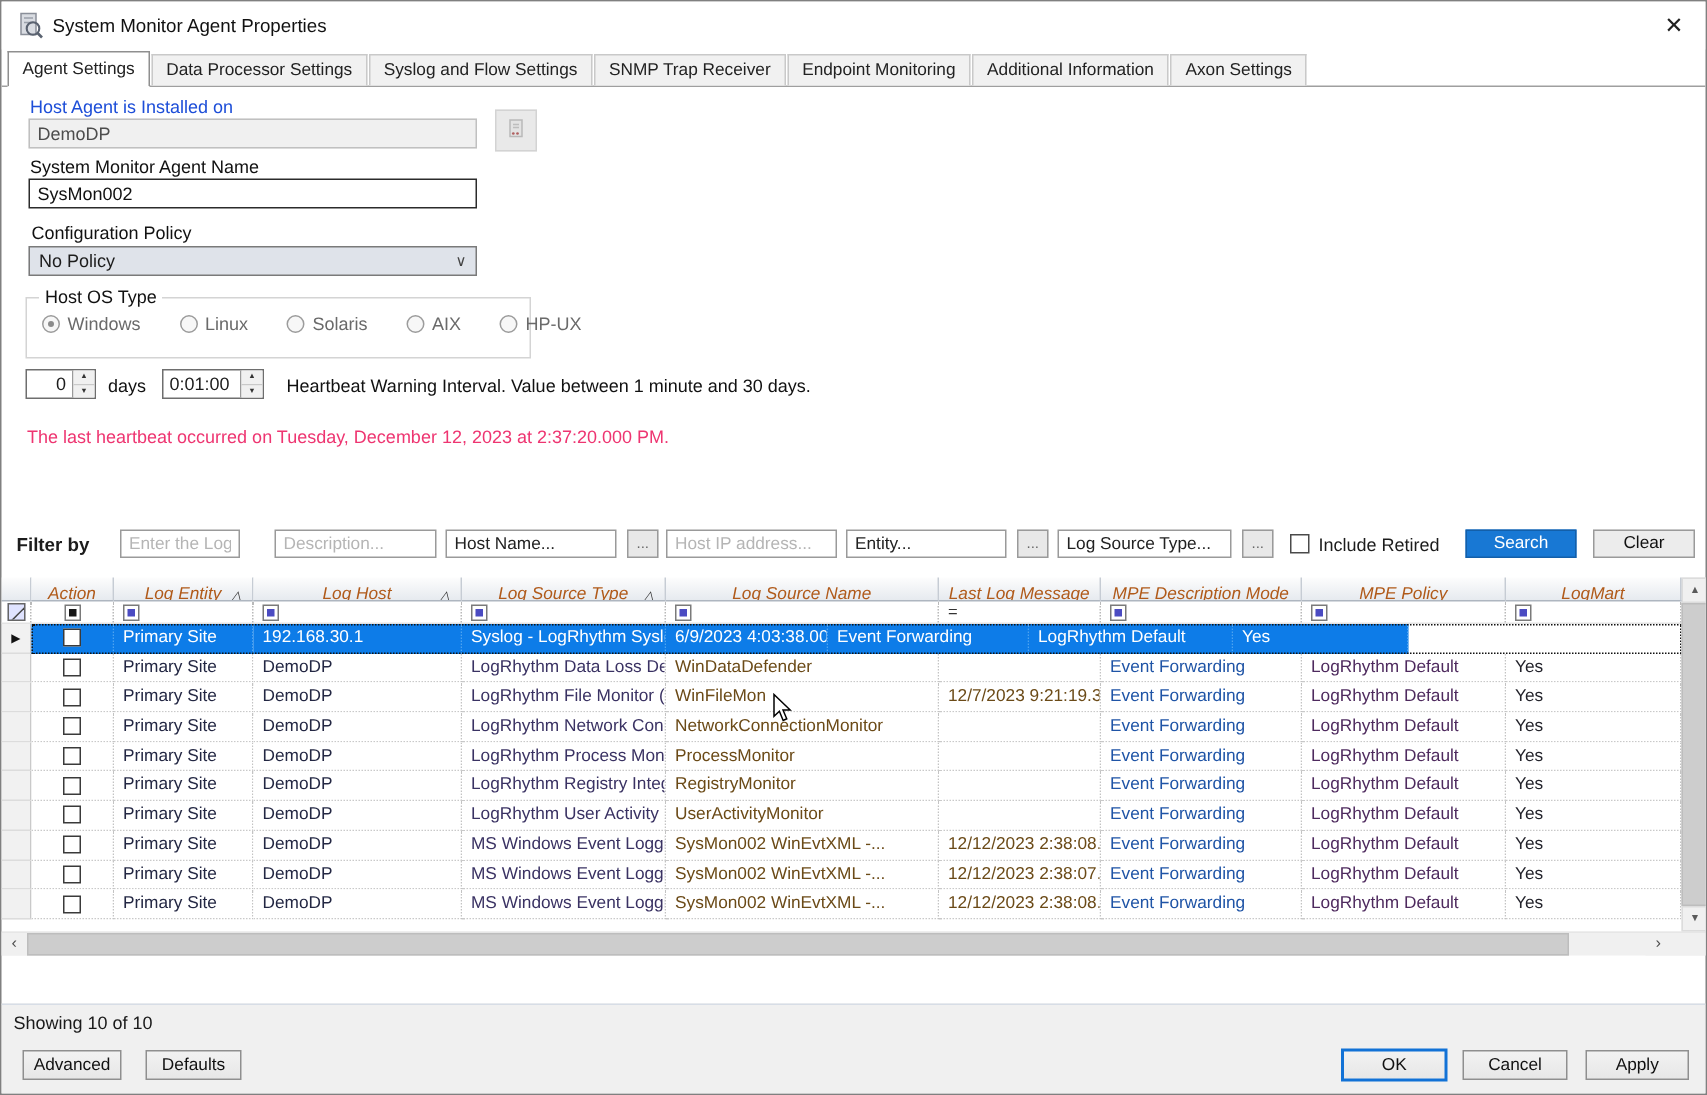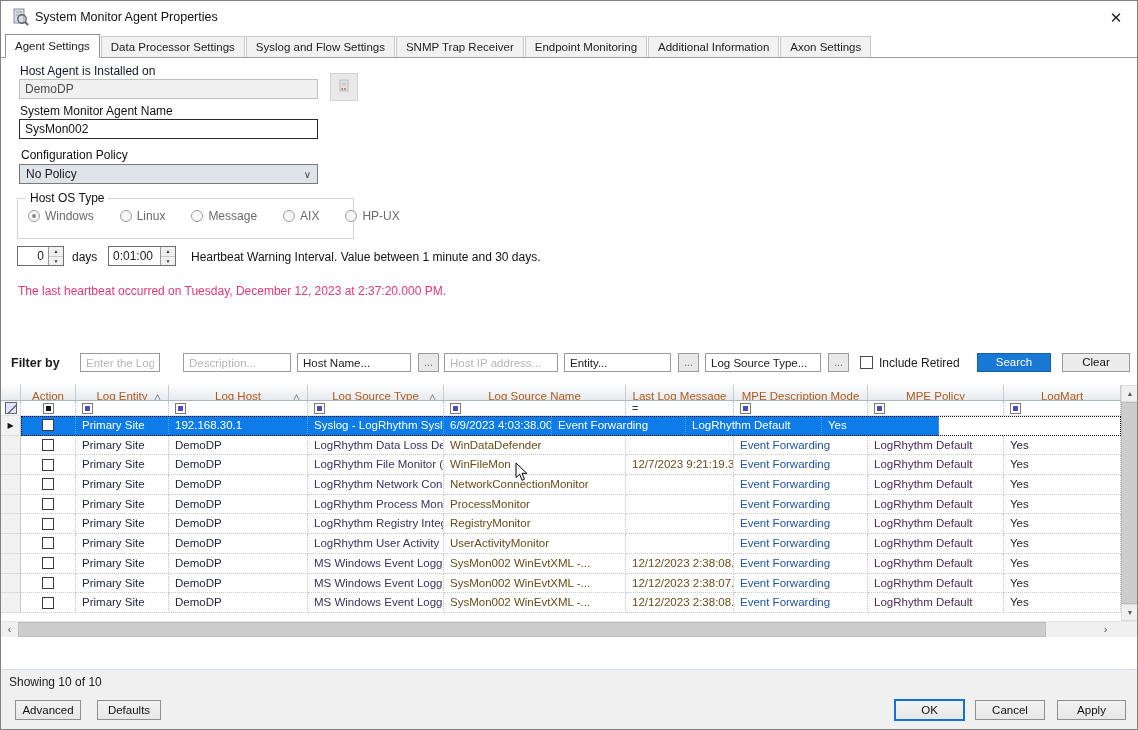--- a/index.html
+++ b/index.html
@@ -13,21 +13,21 @@
   .titlebar .title { position:absolute; left:34px; top:9px; font-size:12.5px; color:#111; }
   .close-x { position:absolute; right:10px; top:6px; width:22px; height:22px; text-align:center; line-height:22px; font-size:15px; color:#222; cursor:pointer; }
 
   
   .tabstrip { position:absolute; top:33px; left:0; right:0; height:24px; display:flex; align-items:flex-end; border-bottom:1px solid #9f9f9f; padding-left:4px; }
   .tab { height:21px; line-height:20px; padding:0 9px; font-size:11.5px; background:#f1f1f1; border:1px solid #c9c9c9; border-bottom:none; margin-right:1px; white-space:nowrap; color:#222;margin-top:31px; }
   .tab.active { height:24px; line-height:23px; background:#fff; border:1px solid #8f8f8f; border-bottom:1px solid #fff; margin-bottom:-1px; z-index:2; }
 
   
   .lbl { position:absolute; font-size:12px; color:#111; }
-  .lbl.muted { color:#0f172a; }
+  .lbl.muted { color:#1d4ed8; }
   .tb { position:absolute; height:20px; border:1px solid #555; background:#fff; font-family:inherit; font-size:12px; padding:0 5px; color:#111; }
   .tb.disabled { background:#f0f0f0; border-color:#c0c0c0; color:#4d4d4d; }
   .iconbtn { position:absolute; left:329px; top:72px; width:28px; height:28px; background:#e9e9e9; border:1px solid #d3d3d3; display:flex; align-items:center; justify-content:center; }
   .combo { position:absolute; left:18px; top:163px; width:299px; height:20px; background:#dfe3ea; border:1px solid #7a7a7a; display:flex; align-items:center; padding:0 6px; }
   .combo .chev { margin-left:auto; font-size:10px; color:#444; }
 
   .groupbox { position:absolute; left:16px; top:197px; width:337px; height:41px; border:1px solid #d4d4d4; }
   .groupbox .legend { position:absolute; top:-8px; left:8px; background:#fff; padding:0 4px; font-size:12px; color:#111; }
   .os-options { position:absolute; top:10px; left:10px; display:flex; gap:0; width:100%; }
   .radio { display:flex; align-items:center; margin-right:26px; color:#6a6a6a; font-size:12px; white-space:nowrap; }
@@ -54,21 +54,21 @@
   .chk-lbl { position:absolute; top:3px; font-size:12px; }
   .btn-search { position:absolute; left:976px; top:0; width:74px; height:19px; background:var(--search-button,#1878d4); border:1px solid #135fa9; color:#fff; font-size:11.5px; text-align:center; line-height:17px; }
   .btn-clear { position:absolute; left:1061px; top:0; width:68px; height:19px; background:#ececec; border:1px solid #9a9a9a; color:#111; font-size:11.5px; text-align:center; line-height:17px; }
 
   
   .grid { position:absolute; top:384px; left:0; width:1138px; height:282px; }
   .groupbar { height:30px; background:#a9a9a9; padding:6px 0 0 7px; }
   .grouphint { display:inline-block; background:#cdcdcd; color:#6d6d6d; font-size:12px; padding:1px 8px 2px 6px; }
   .grid-main { display:flex; height:236px; }
   .grid-table { width:1120px; }
-  .ghead { display:flex; height:16px; }
+  .ghead { display:flex; height:16px;font-style:italic; }
   .ghead .hc { flex:none; position:relative; text-align:center; font-size:11.5px; line-height:22px; color:var(--header-text,#b05a1a); background:linear-gradient(#fdfdfd,#e6eaef); border-right:1px solid #c6ccd4; border-bottom:1px solid #aeb6c0; white-space:nowrap; overflow:hidden; }
   .ghead .hc .sort { position:absolute; right:7px; top:1px; font-size:9px; color:#333; }
   .gfilter { display:flex; height:15px; background:#fff; border-bottom:1px solid #e3e3e3; }
   .gfilter .fc { flex:none; display:flex; align-items:center; padding-left:6px; border-right:1px dotted #b9b9b9; overflow:hidden; }
   .gfilter .fc.center { justify-content:center; padding-left:0; }
   .fbox { width:11px; height:11px; border:1px solid #7a7a7a; background:#fff; display:flex; align-items:center; justify-content:center; flex:none; }
   .fdot { width:5px; height:5px; }
   .fdot.purple { background:#4b4bc2; }
   .fdot.black { background:#161616; }
   .eq { font-size:11px; color:#333; line-height:11px; }
@@ -161,21 +161,21 @@
         <span class="radio">
           <span class="rb on"></span>
           <span>Windows</span>
         </span>
         <span class="radio">
           <span class="rb"></span>
           <span>Linux</span>
         </span>
         <span class="radio">
           <span class="rb"></span>
-          <span>Message</span>
+          <span>Solaris</span>
         </span>
         <span class="radio">
           <span class="rb"></span>
           <span>AIX</span>
         </span>
         <span class="radio">
           <span class="rb"></span>
           <span>HP-UX</span>
         </span>
       </div>

